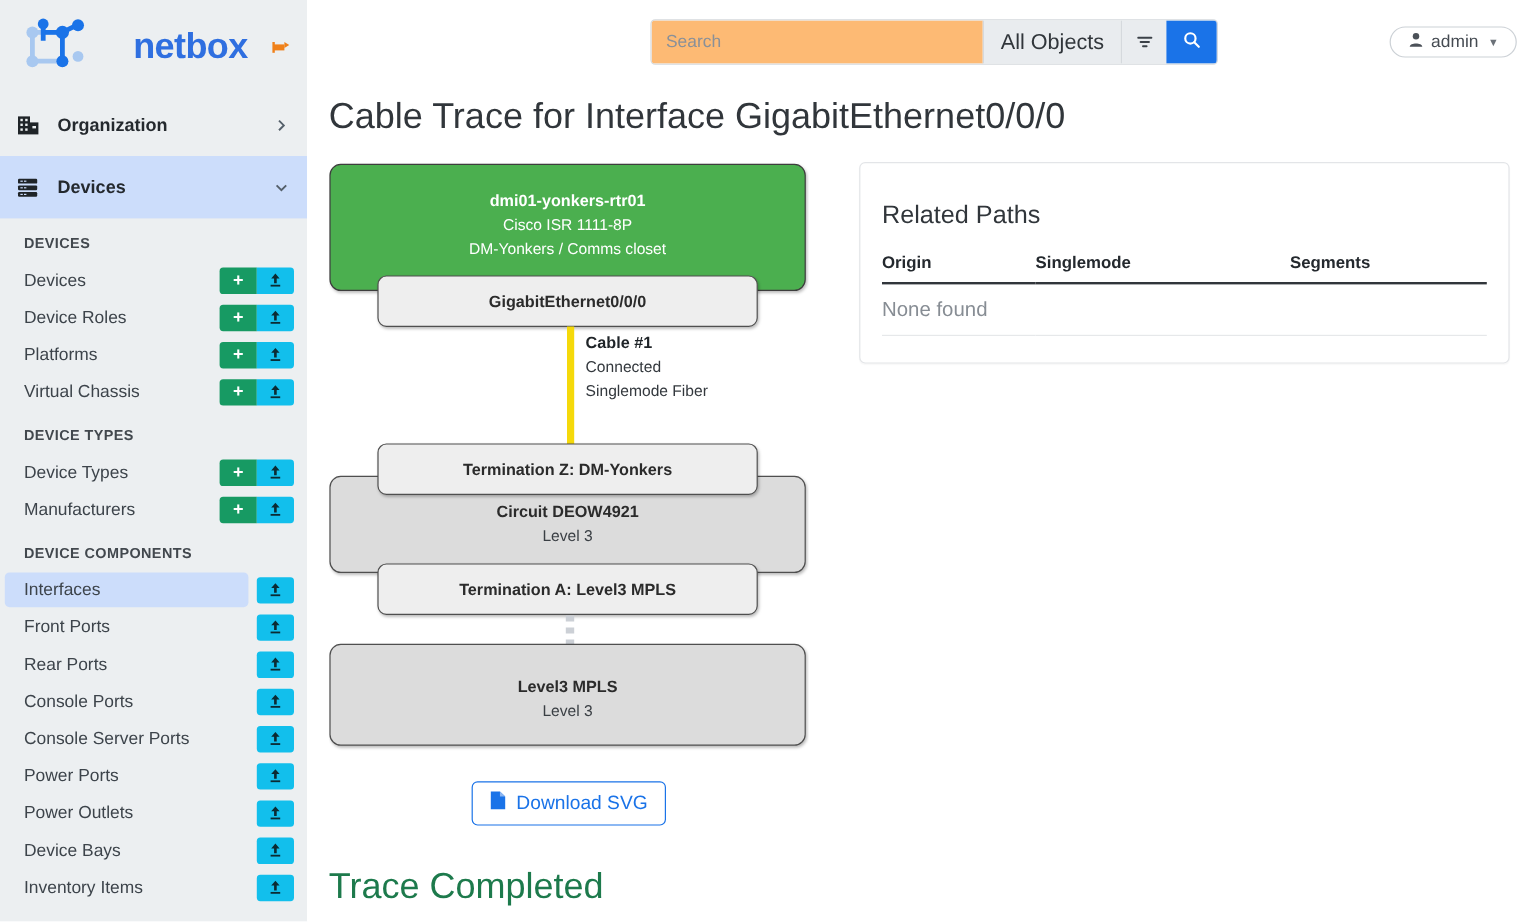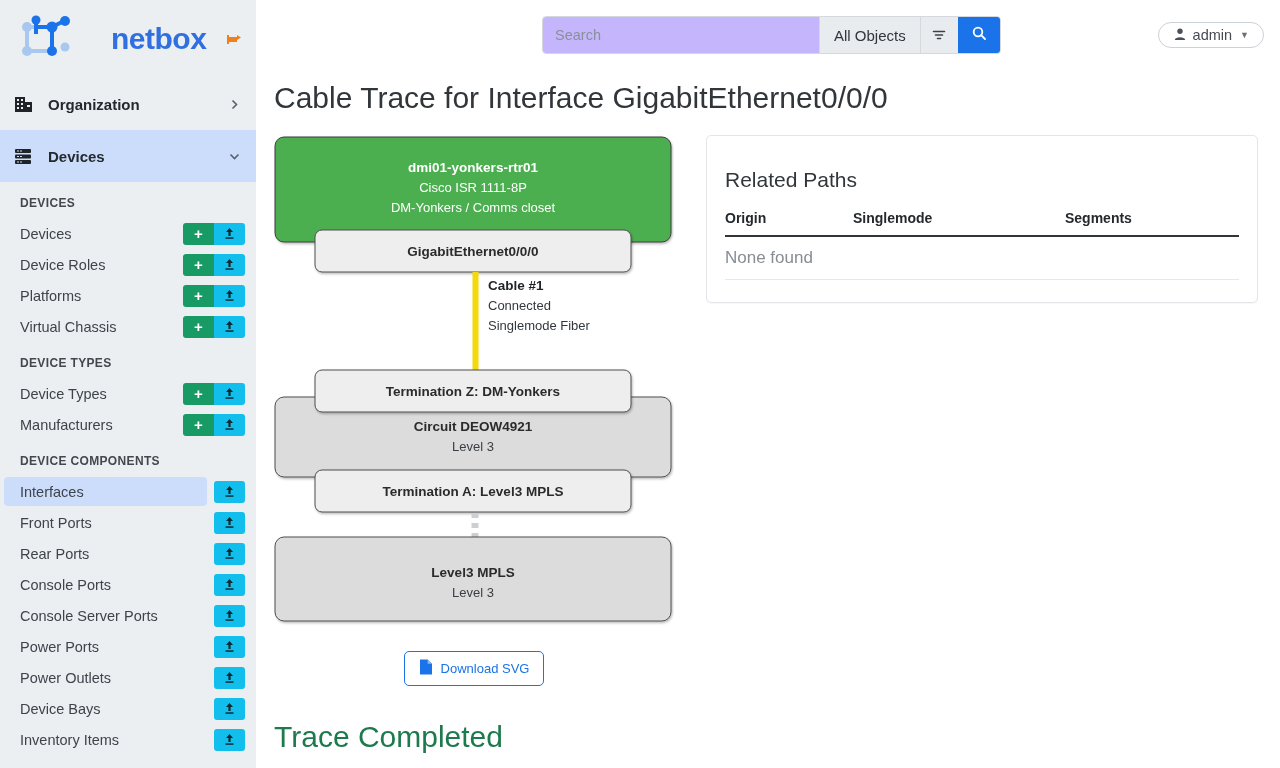--- a/index.html
+++ b/index.html
@@ -89,26 +89,26 @@
   .search-wrap {
     display: flex; align-items: stretch; height: 38px;
     margin: 0 auto 0 270px;
     border-radius: 4px; overflow: hidden;
     border: 1px solid #d5d9dd;
   }
   .search-input {
     width: 276px; border: none; outline: none;
     padding: 0 12px; font-size: 14.5px; color: #33383d;
     font-family: "Liberation Sans", sans-serif;
-    background: #c4b5fd;
+    background: #fdba74;
   }
   .search-input::placeholder { color: #8a9098; }
   .scope-sel {
     display: flex; align-items: center; padding: 0 14px;
-    background: #e9ecef; font-size: 15px; color: #31363b;
+    background: #e9ecef; font-size: 18px; color: #31363b;
     border-left: 1px solid #d5d9dd;
     white-space: nowrap; cursor: pointer;
   }
   .filter-btn {
     display: flex; align-items: center; justify-content: center;
     width: 38px; background: #e9ecef; color: #3b4148;
     border-left: 1px solid #d5d9dd; cursor: pointer;
   }
   .search-btn {
     display: flex; align-items: center; justify-content: center;
@@ -122,32 +122,32 @@
     font-size: 14.5px; color: #454b52; cursor: pointer; background: #fff;
   }
   .user-btn .caret { font-size: 9px; color: #6b7178; margin-left: 2px; }
 
   .page-title {
     font-size: 30px; font-weight: 400; color: #31363b;
     padding: 8px 0 0 18px;
     line-height: 1.3;
   }
 
-  .content { display: flex; padding: 18px 22px 0 18px; gap: 32px; }
+  .content { display: flex; padding: 18px 22px 0 18px; gap: 42px; }
 
   
   .trace-col { width: 400px; flex: 0 0 400px; position: relative; }
   .trace-svgwrap { position: relative; width: 400px; height: 500px; }
 
   .dl-row { display: flex; justify-content: center; margin-top: 16px; }
   .dl-btn {
     display: inline-flex; align-items: center; gap: 8px;
     border: 1px solid #1a73e8; border-radius: 5px;
     color: #1a73e8; background: #fff;
-    font-size: 13px; padding: 7px 14px; cursor: pointer;
+    font-size: 16px; padding: 7px 14px; cursor: pointer;
     font-family: "Liberation Sans", sans-serif;
   }
   .trace-done {
     color: #1d7a4c;
     font-size: 30px; font-weight: 400; margin-top: 34px;
   }
 
   
   .paths-col { flex: 1 1 auto; }
   .card {

